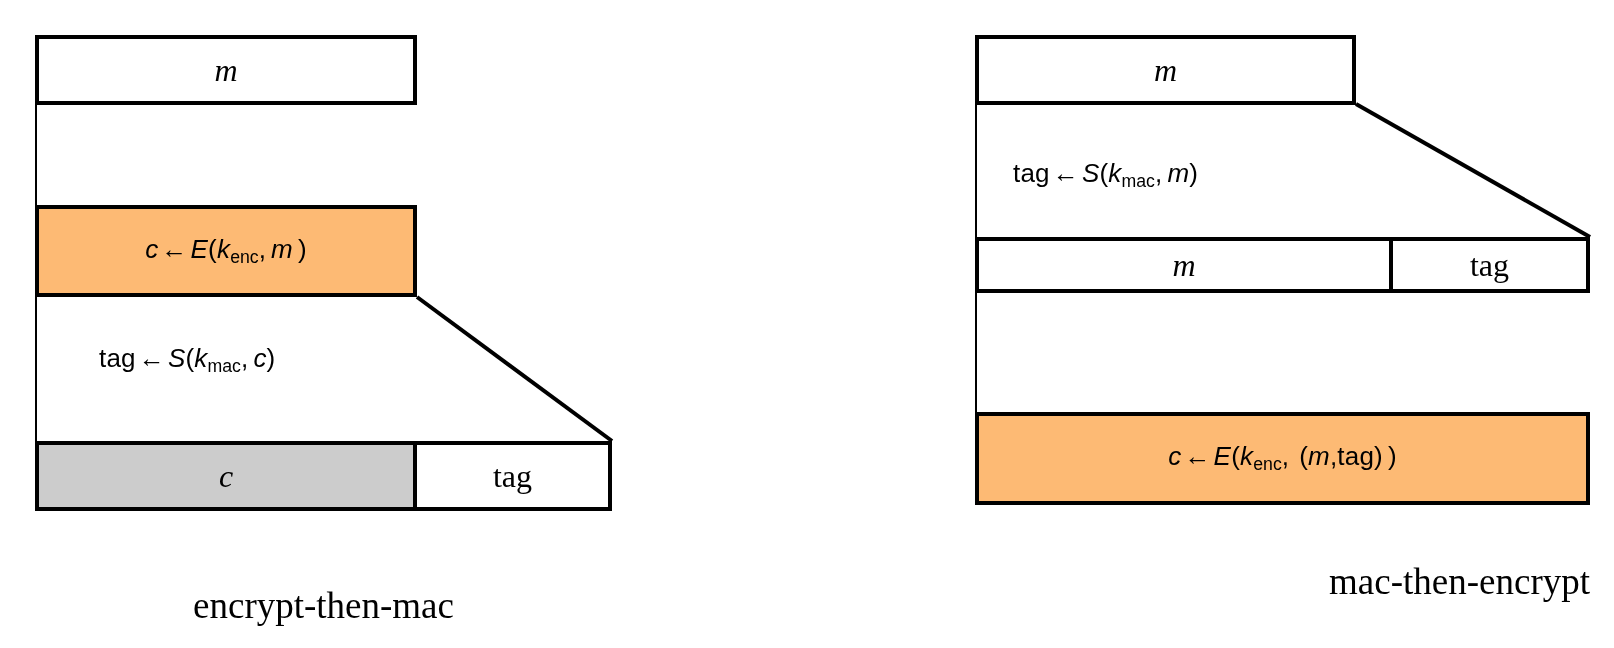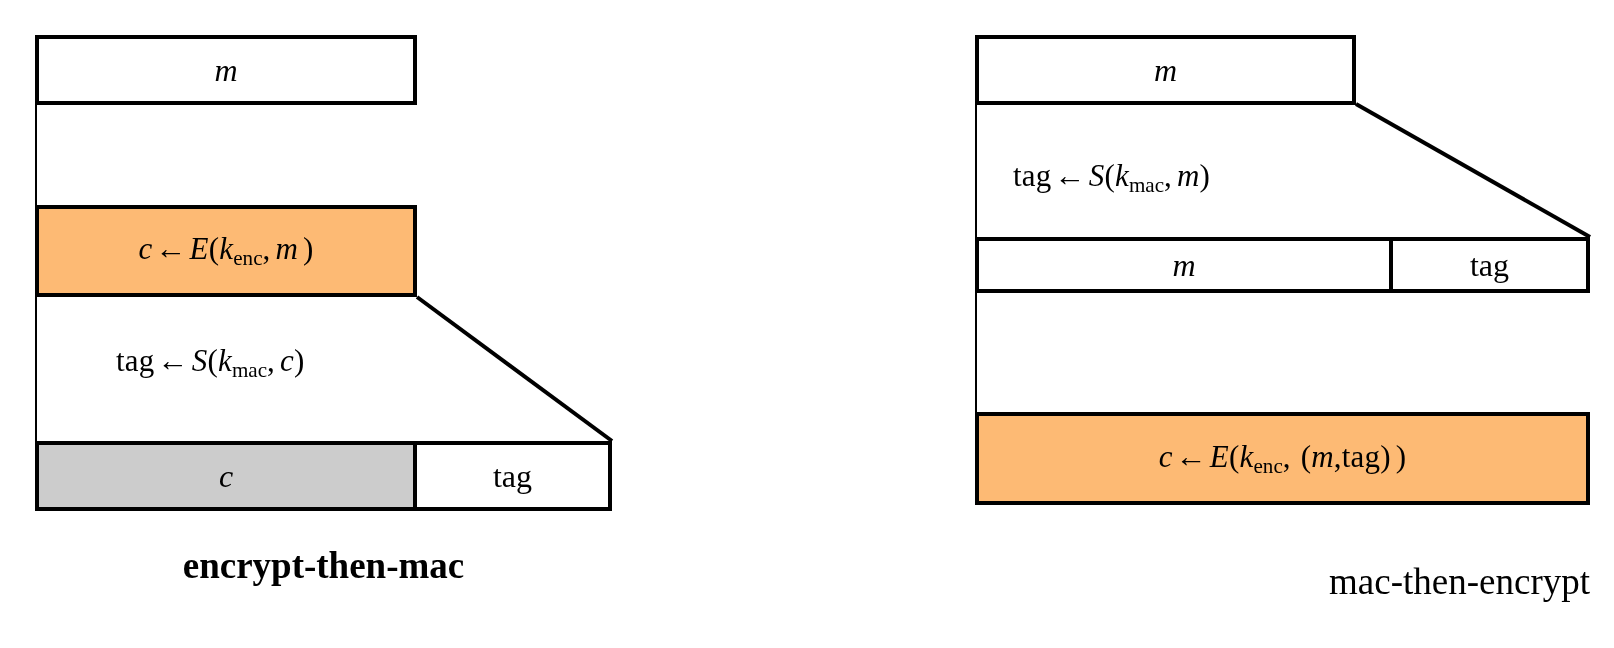--- a/index.html
+++ b/index.html
@@ -60,22 +60,22 @@
   .overlay {
     position: absolute;
     left: 0; top: 0;
     width: 1614px;
     height: 648px;
     pointer-events: none;
   }
 
   
   .math {
-    font-family: Liberation Serif, serif;
-    font-size: 31px;
+    font-family: Liberation Sans, sans-serif;
+    font-size: 26px;
     line-height: 1;
     white-space: nowrap;
     letter-spacing: 0.2px;
   }
   .math .it   { font-style: italic; }
   .math .rm   { font-style: normal; }
   .math .sub  {
     font-size: 0.68em;
     font-style: normal;
     vertical-align: -0.28em;
@@ -124,36 +124,36 @@
   <div class="box" style="left:35px; top:35px; width:382px; height:70px;">
     <span class="var-m">m</span>
   </div>
 
   <div class="box gray" style="left:35px; top:205px; width:382px; height:92px;">
     <span class="math">
       <span class="it">c</span><span class="arrow">←</span><span class="it">E</span><span class="rm">(</span><span class="it">k</span><span class="sub">enc</span><span class="rm">,</span><span class="thin"></span><span class="it">m</span><span class="thin"></span><span class="rm">)</span>
     </span>
   </div>
 
-  <div class="floatlabel" style="left:116px; top:345px;">
+  <div class="floatlabel" style="left:99px; top:345px;">
     <span class="math">
       <span class="rm">tag</span><span class="arrow">←</span><span class="it">S</span><span class="rm">(</span><span class="it">k</span><span class="sub">mac</span><span class="rm">,</span><span class="thin"></span><span class="it">c</span><span class="rm">)</span>
     </span>
   </div>
 
   <div class="splitrow" style="left:35px; top:441px; width:577px; height:70px;">
     <div class="cell gray divider-right" style="width:378px;">
       <span class="var-c">c</span>
     </div>
     <div class="cell" style="flex:1 1 auto;">
       <span class="var-tag">tag</span>
     </div>
   </div>
 
-  <div class="caption" style="left:35px; top:544px; width:577px;font-weight:bold;">encrypt-then-mac</div>
+  <div class="caption" style="left:35px; top:584px; width:577px;">encrypt-then-mac</div>
 
   <div class="vrule" style="left:975px; top:101px; width:2px; height:140px;"></div>
 
   <div class="vrule" style="left:975px; top:289px; width:2px; height:127px;"></div>
 
   <div class="box" style="left:975px; top:35px; width:381px; height:70px;">
     <span class="var-m">m</span>
   </div>
 
   <div class="floatlabel" style="left:1013px; top:160px;">

